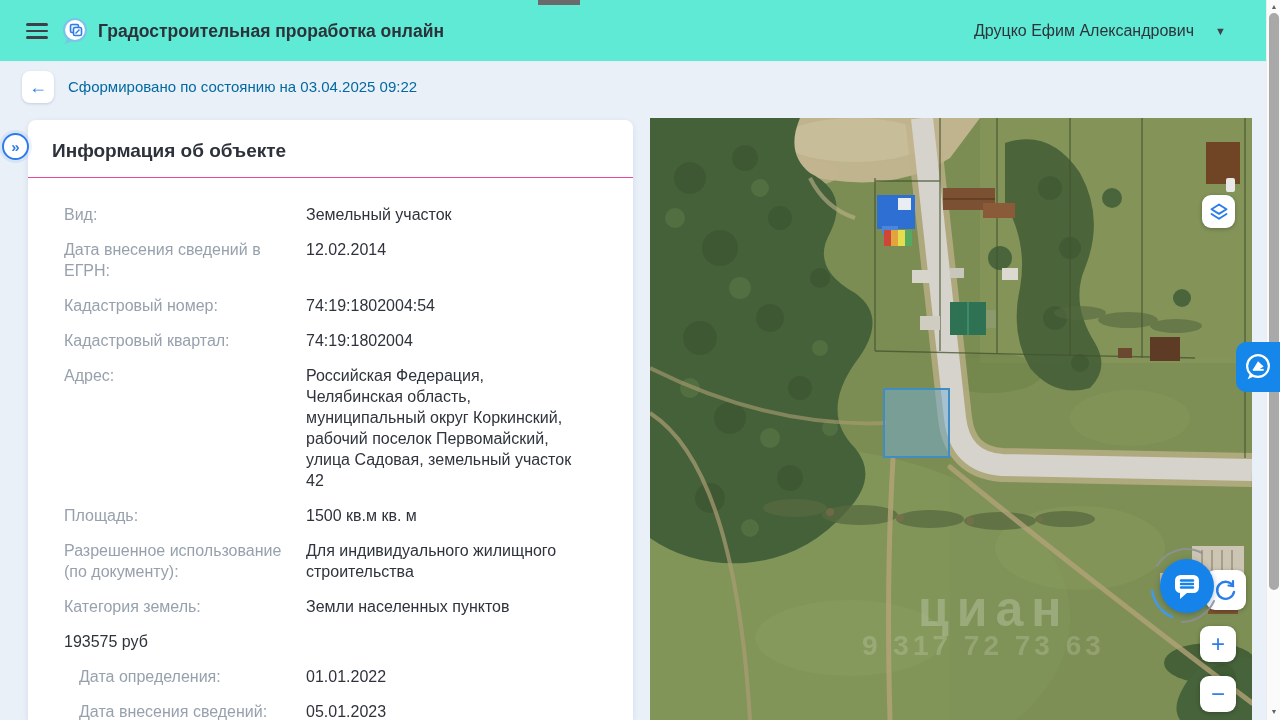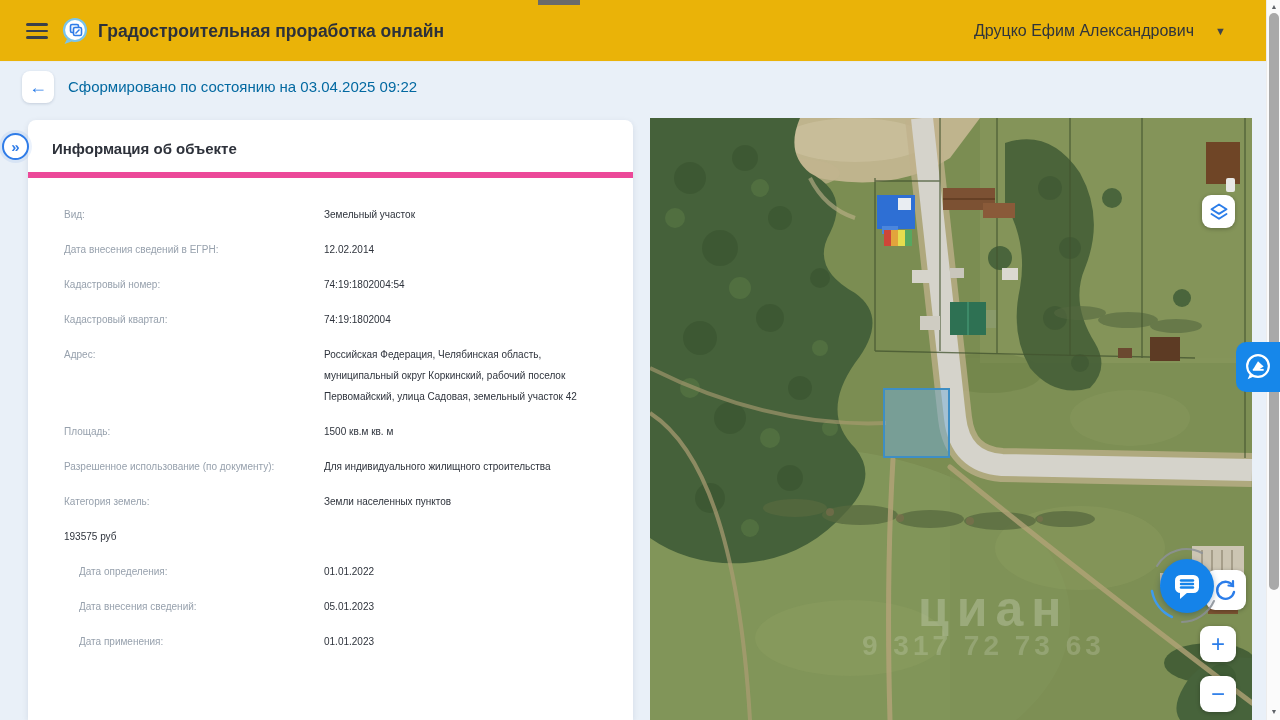--- a/index.html
+++ b/index.html
@@ -5,40 +5,40 @@
   * { box-sizing: border-box; margin: 0; padding: 0; }
   html,body { width:1280px; height:720px; overflow:hidden; }
   body {
     position:relative;
     background:#e9f0f8;
     font-family:"Liberation Sans","DejaVu Sans",sans-serif;
     color:#2f343c;
   }
 
   
-  .header{position:absolute;left:0;top:0;width:1270px;height:62px;background:#eab308;border-bottom:1px solid #e7ebf0;z-index:5;}
+  .header{position:absolute;left:0;top:0;width:1270px;height:62px;background:#5eead4;border-bottom:1px solid #e7ebf0;z-index:5;}
   .burger{position:absolute;left:26px;top:21px;width:22px;height:20px;display:flex;flex-direction:column;justify-content:space-between;padding:2px 0;cursor:pointer;}
   .burger span{display:block;height:2.6px;background:#3b4049;border-radius:2px;}
   .logo{position:absolute;left:60px;top:16px;width:30px;height:30px;}
   .app-title{position:absolute;left:98px;top:0;height:62px;line-height:62px;font-size:17.5px;font-weight:700;color:#2c313a;}
   .user{position:absolute;right:44px;top:0;height:62px;display:flex;align-items:center;gap:21px;}
   .user-name{font-size:16px;font-weight:500;color:#2f343c;}
   .caret{font-size:11px;color:#3f444c;line-height:1;}
 
   .artifact-chip{position:absolute;left:538px;top:0;width:42px;height:5px;background:#6a6a6a;z-index:30;}
 
   
   .back-btn{position:absolute;left:22px;top:71px;width:32px;height:32px;background:#fff;border-radius:8px;box-shadow:0 1px 3px rgba(30,50,90,.18);display:flex;align-items:center;justify-content:center;color:#2b7de9;font-size:18px;font-weight:700;cursor:pointer;z-index:4;}
   .gen-text{position:absolute;left:68px;top:71px;height:32px;line-height:32px;font-size:15px;color:#0369a1;}
 
   
   .info-card{position:absolute;left:28px;top:120px;width:605px;height:600px;background:#fff;border-radius:8px 8px 0 0;box-shadow:0 2px 6px rgba(25,39,70,.10);z-index:3;overflow:hidden;}
-  .panel-title{padding:20px 24px 15px 24px;font-size:15px;font-weight:700;color:#2d313a;border-bottom:6px solid #ec4899;}
+  .panel-title{padding:20px 24px 15px 24px;font-size:19px;font-weight:700;color:#2d313a;border-bottom:1px solid #ec4899;}
   .fields{padding:26px 25px 0 36px;}
-  .f-row{display:flex;margin-bottom:14px;font-size:10px;line-height:21px;gap:18px;}
+  .f-row{display:flex;margin-bottom:14px;font-size:16px;line-height:21px;}
   .f-label{flex:0 0 242px;padding-right:12px;color:#97a1ad;}
   .f-row.indent{padding-left:15px;}
   .f-row.indent .f-label{flex-basis:227px;}
   .f-value{max-width:272px;color:#2e333c;}
 
   .collapse-btn{position:absolute;left:2px;top:133px;width:27px;height:27px;border-radius:50%;background:#fff;border:2px solid #2f7ce8;color:#2f7ce8;display:flex;align-items:center;justify-content:center;font-size:15px;font-weight:700;z-index:6;cursor:pointer;box-shadow:0 0 0 3px rgba(90,150,230,.12);}
 
   
   .map{position:absolute;left:650px;top:118px;width:602px;height:602px;overflow:hidden;background:#7b8d52;z-index:2;}
   .map svg.terrain{position:absolute;left:0;top:0;}

